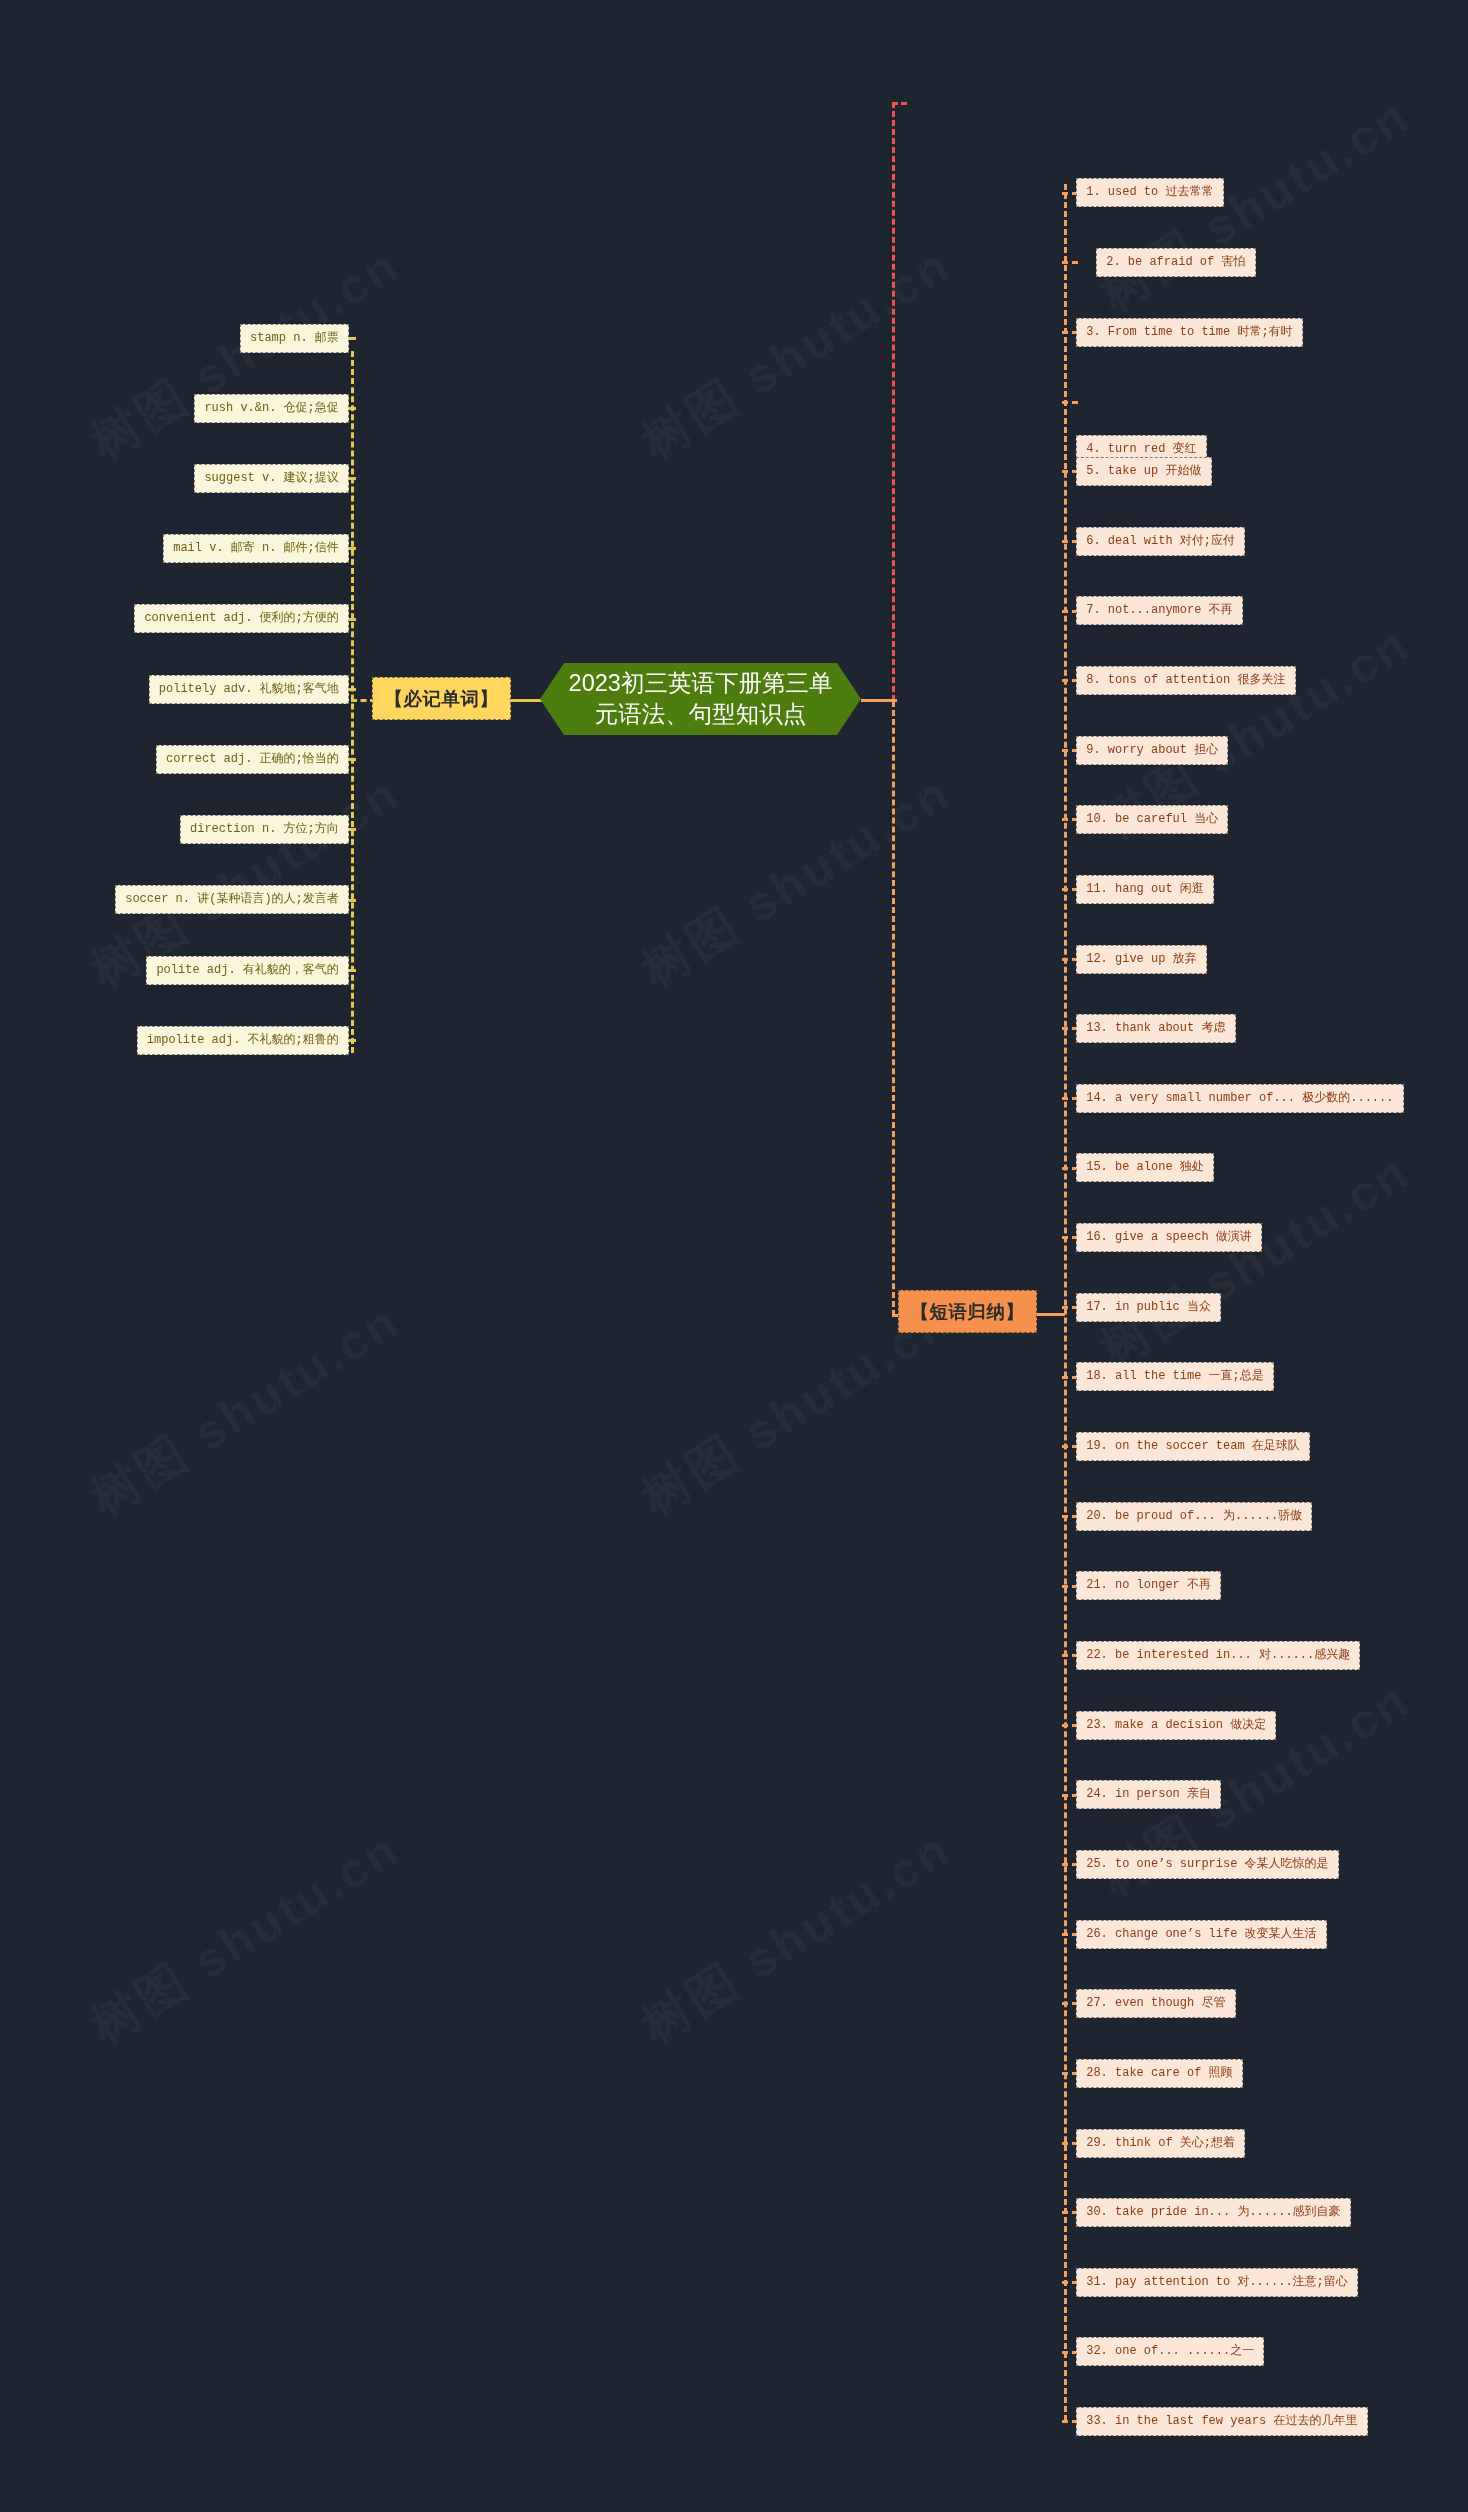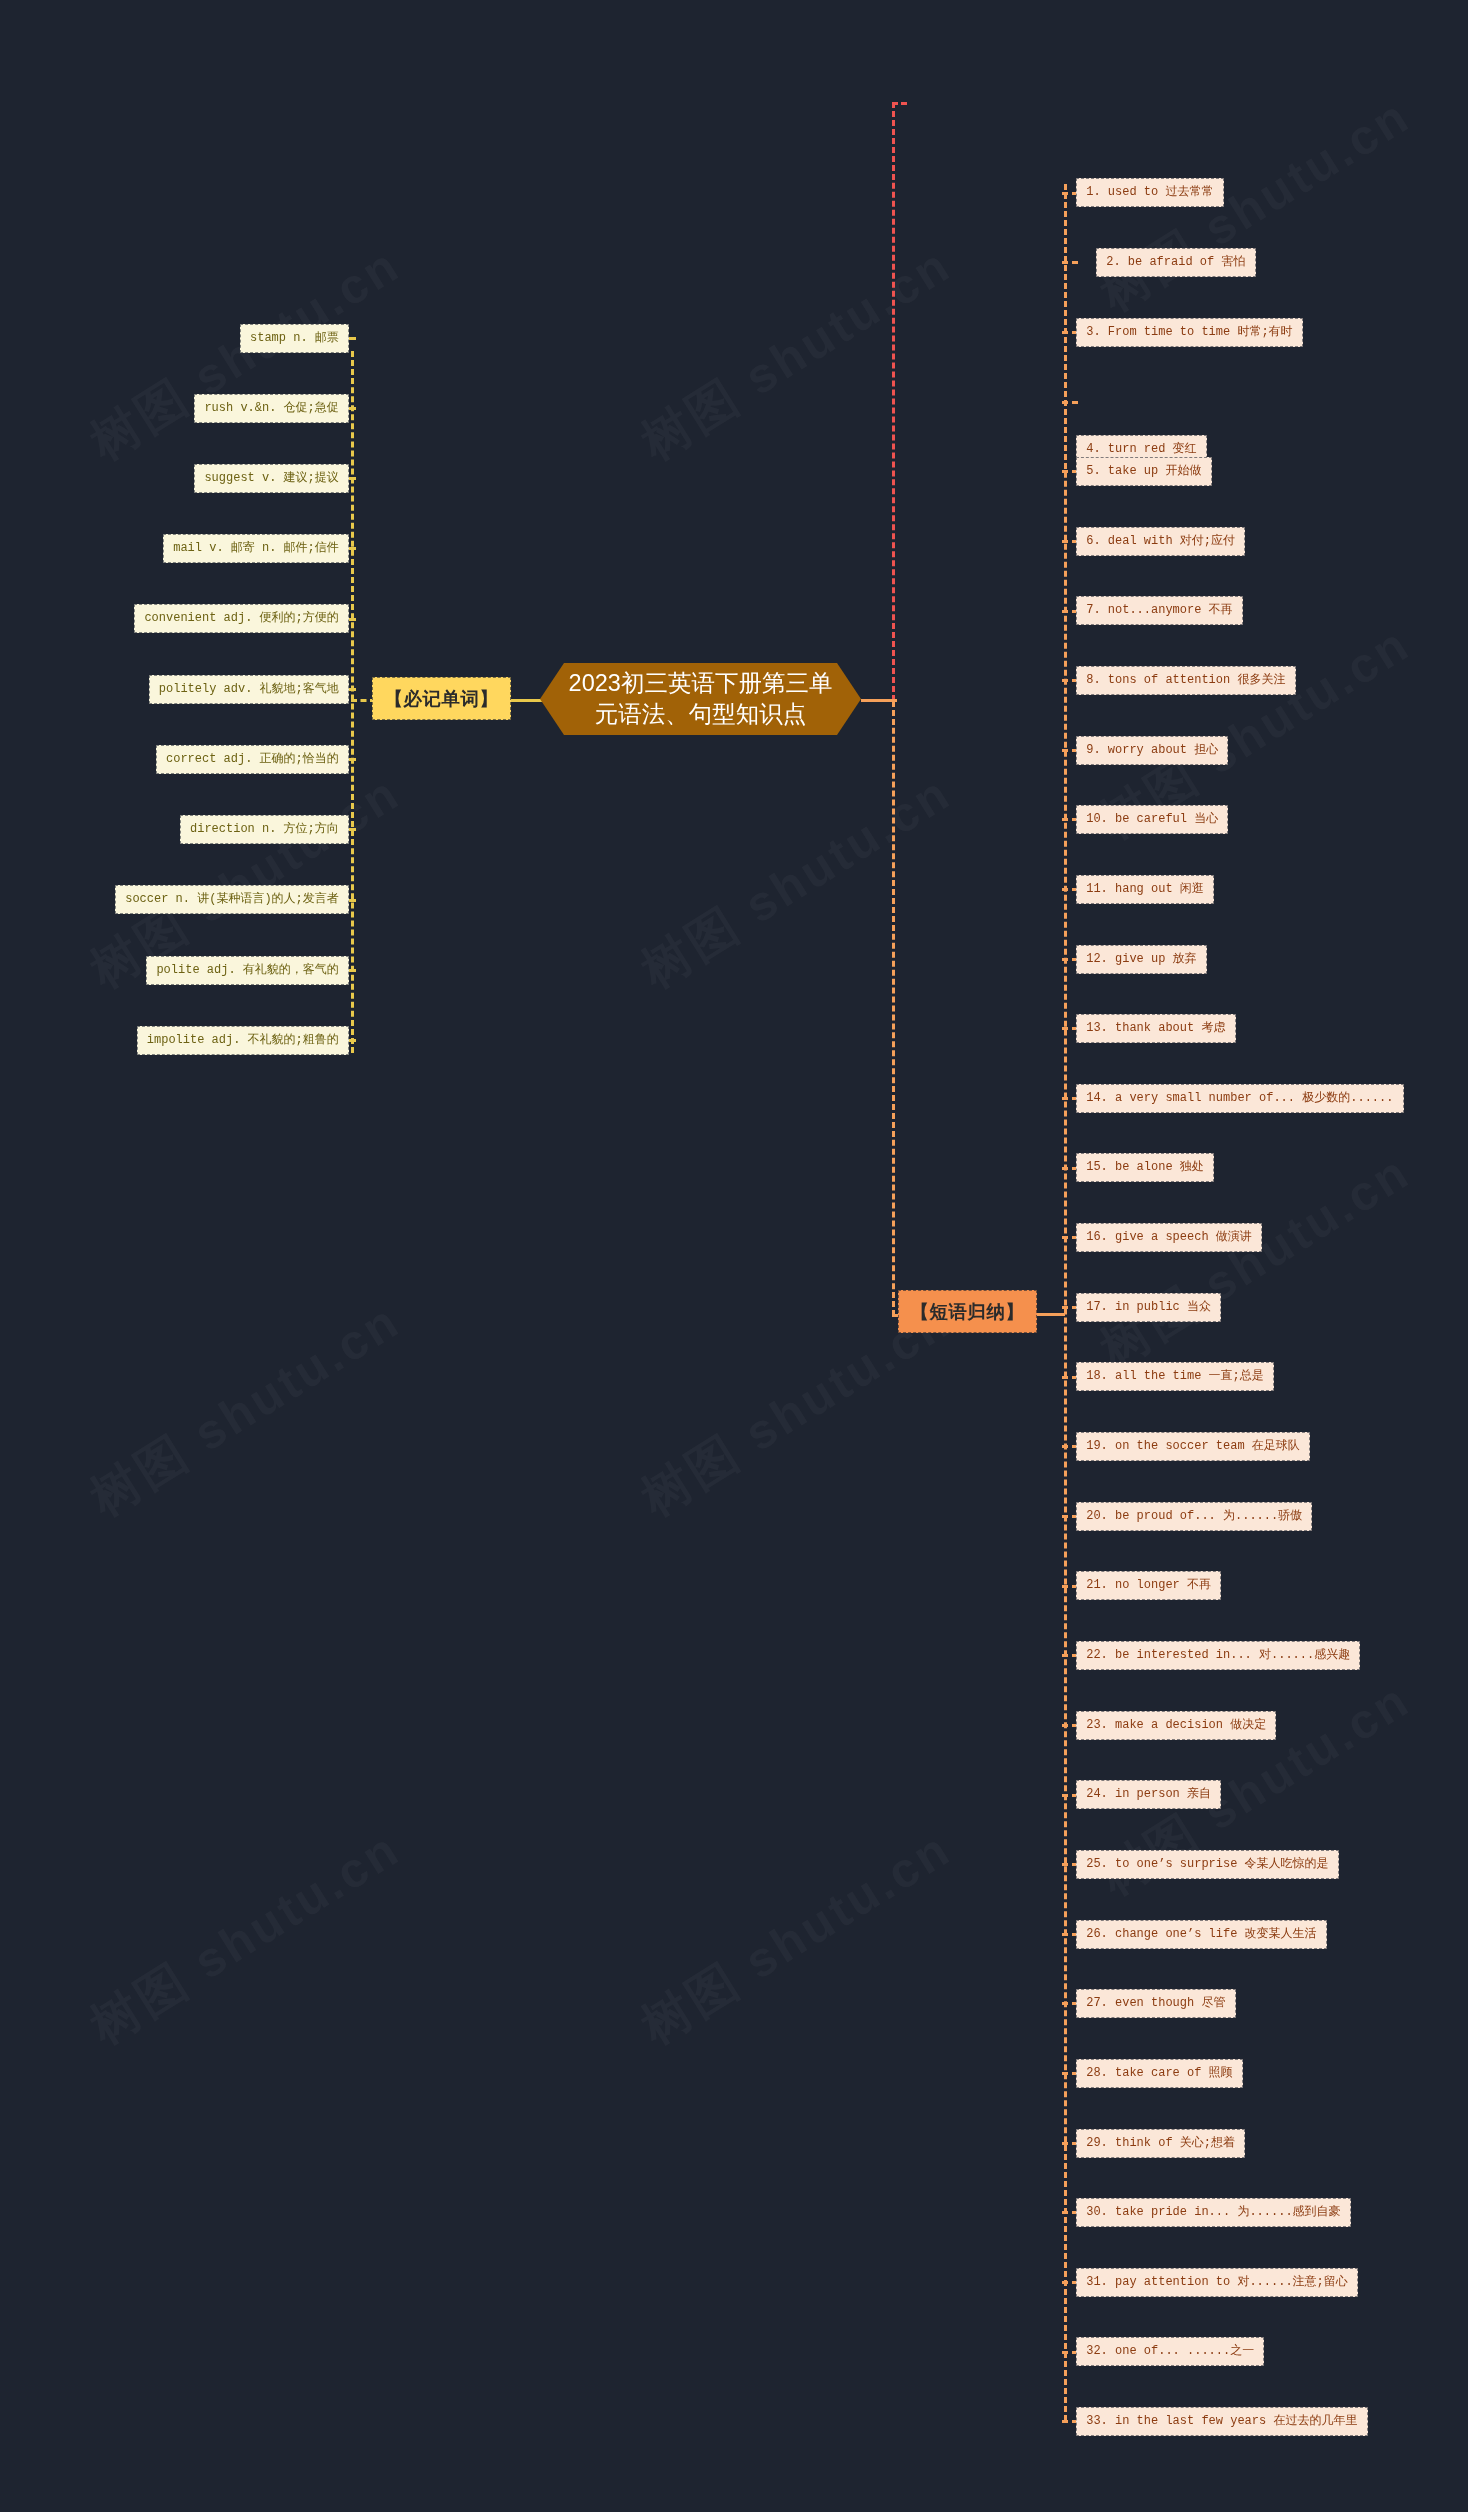--- a/index.html
+++ b/index.html
@@ -93,21 +93,21 @@
     padding:10.3px 12.6px 11.5px;
     font-size:19px;
     line-height:1.35;
     width:341px;
     border:1.7px dashed rgba(30,36,48,0.55);
   }
 
   
   .root {
     position:absolute;
-    background:#a16207;
+    background:#4d7c0f;
     color:#ffffff;
     font-size:23.5px;
     line-height:1.32;
     text-align:center;
     display:flex;
     align-items:center;
     justify-content:center;
     padding:10.3px 24px;
     clip-path:polygon(0 50%, 24px 0, calc(100% - 24px) 0, 100% 50%, calc(100% - 24px) 100%, 24px 100%);
   }

